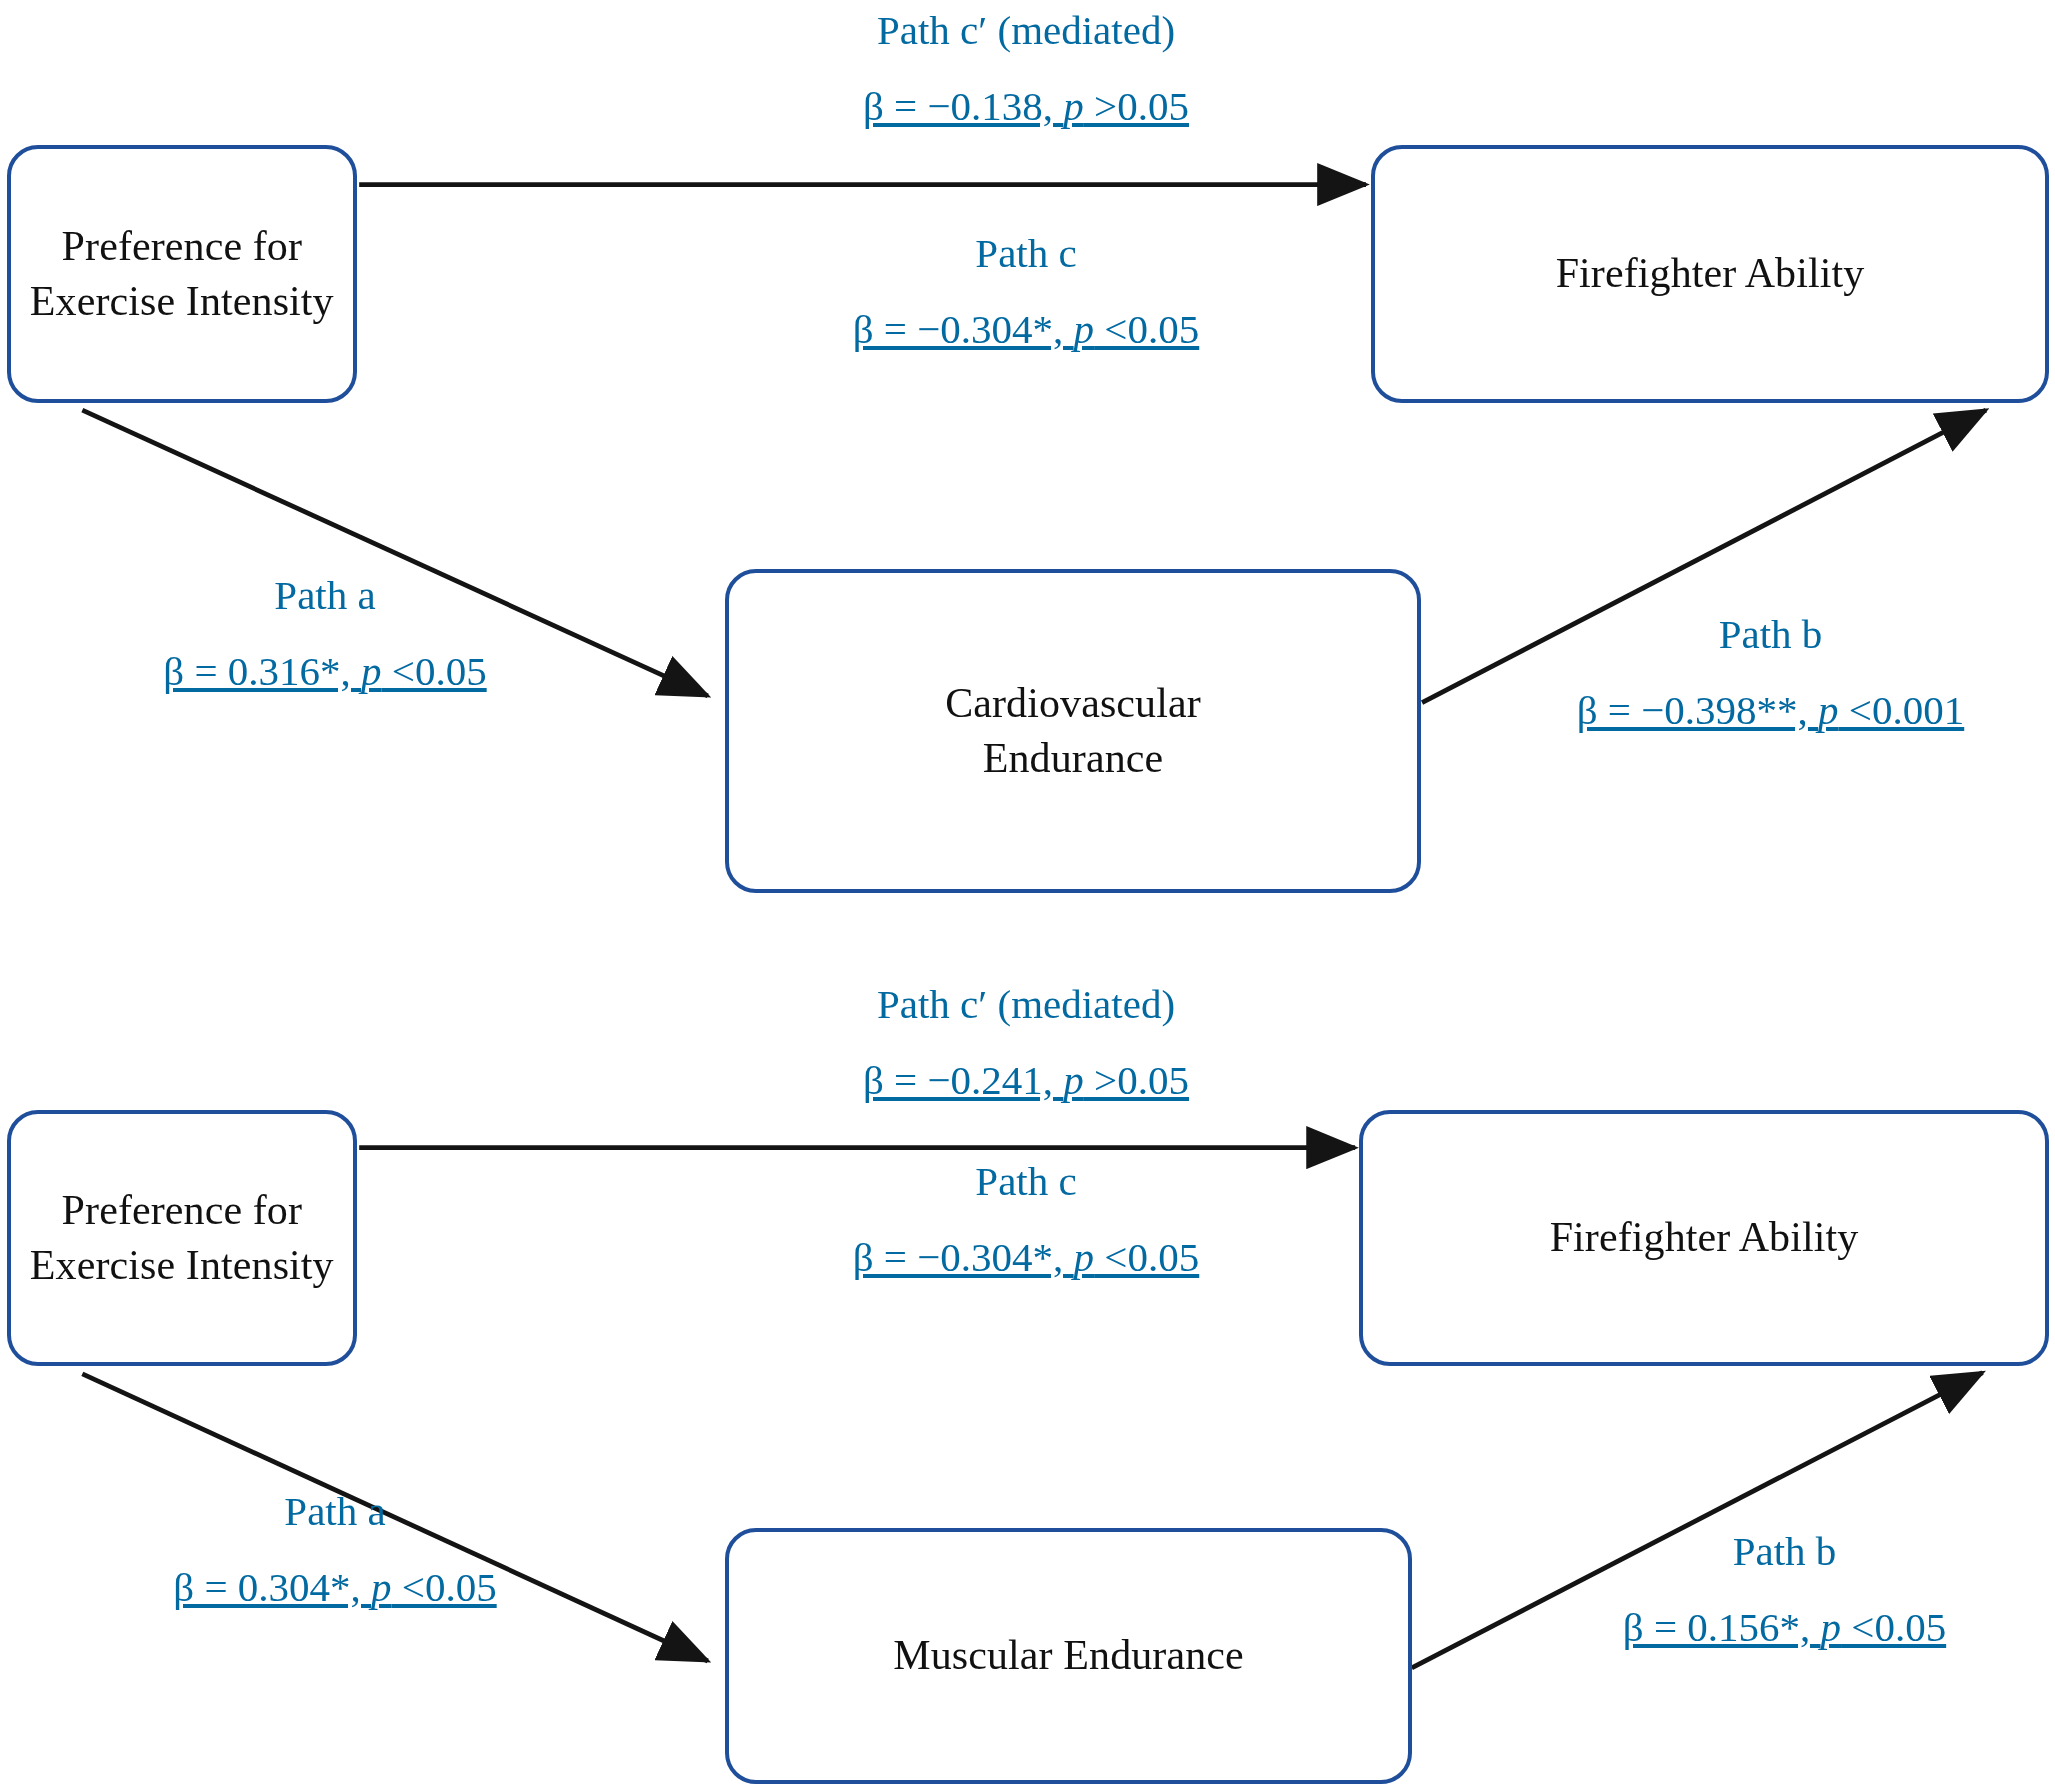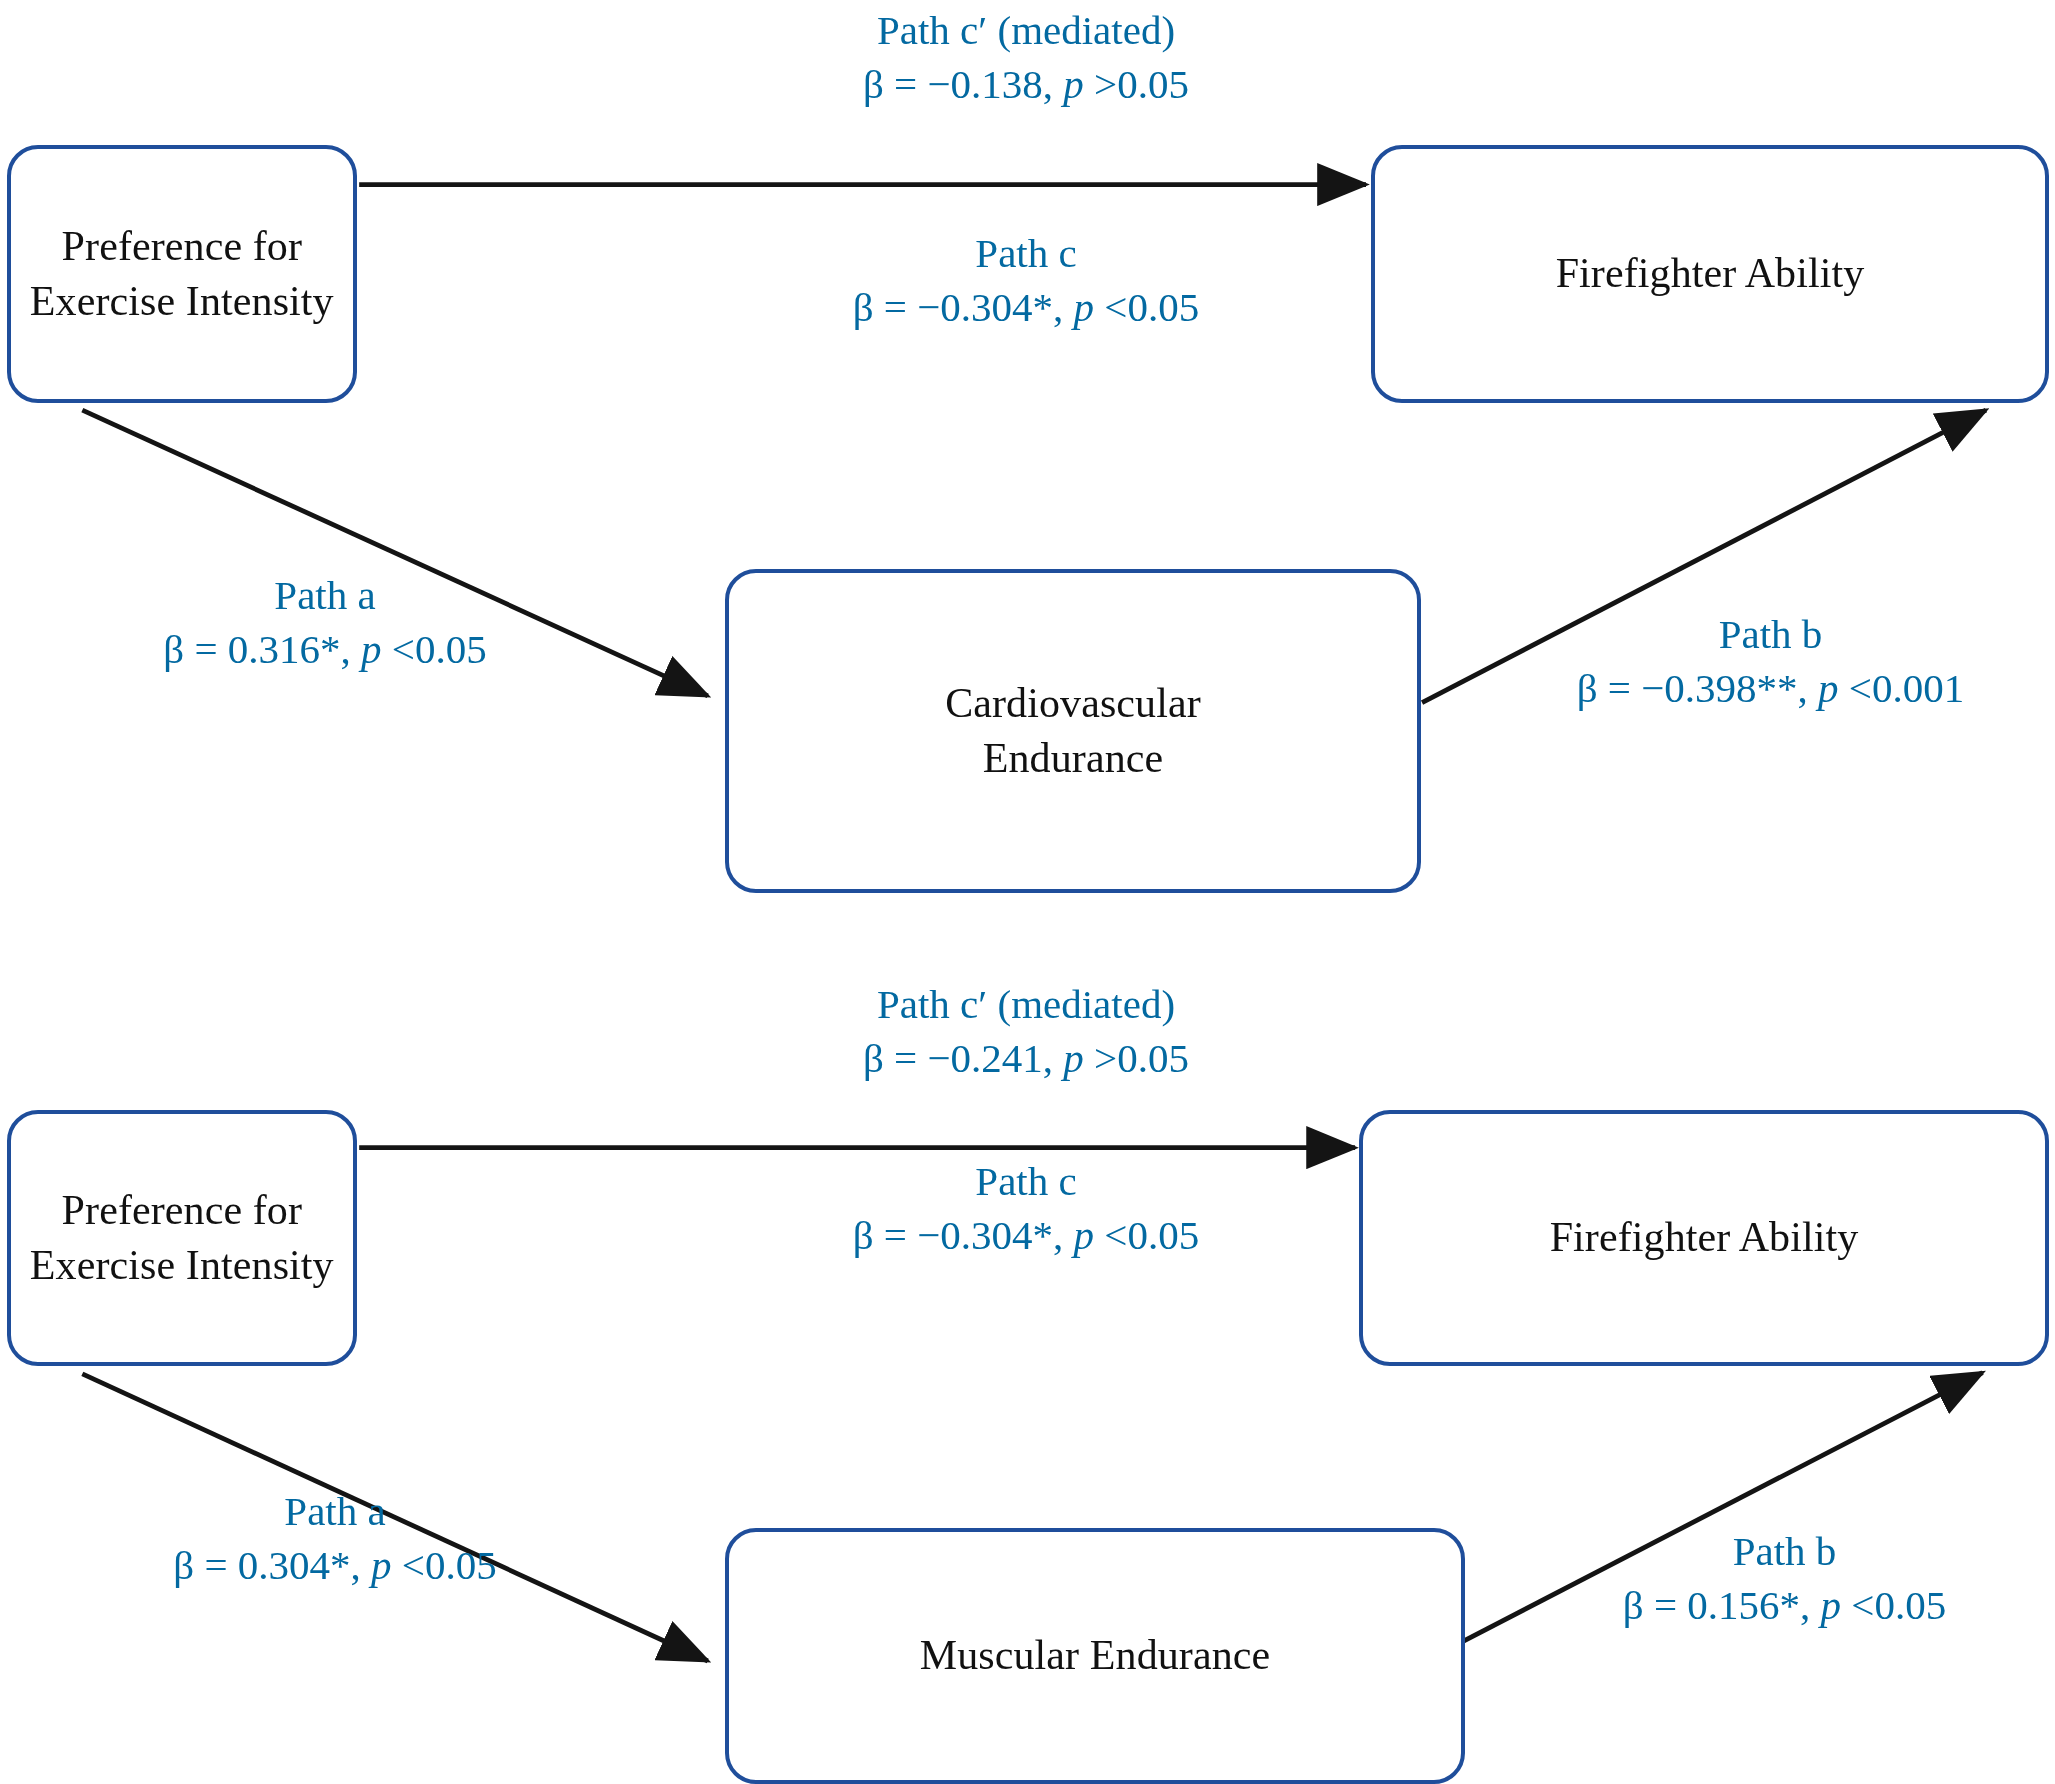--- a/index.html
+++ b/index.html
@@ -49,21 +49,22 @@
     color: #0369a1;
     font-size: 41px;
     line-height: 1.30;
     white-space: nowrap;
   }
   .path-label .ttl {
     display: block;
   }
   .path-label .val {
     display: block;
-    margin-top: 1px;
+    margin-top: 23px;
+    text-decoration: underline;
   }
   .ital {
     font-style: italic;
   }
 </style>
 </head>
 <body>
 
 <div id="canvas">
 
@@ -129,21 +130,21 @@
     <div class="node-label">
       <span>Preference for</span><br>
       <span>Exercise Intensity</span>
     </div>
   </div>
 
   <div class="node-box" style="left:1359px; top:1110px; width:690px; height:256px;">
     <div class="node-label">Firefighter Ability</div>
   </div>
 
-  <div class="node-box" style="left:725px; top:1528px; width:740px; height:256px;">
+  <div class="node-box" style="left:725px; top:1528px; width:687px; height:256px;">
     <div class="node-label">Muscular Endurance</div>
   </div>
 
   <div class="path-label" style="left:732px; top:978px; width:588px;">
     <span class="ttl">Path c′ (mediated)</span>
     <span class="val"><span>β = −0.241, </span><span class="ital">p</span><span> &gt;0.05</span></span>
   </div>
 
   <div class="path-label" style="left:732px; top:1155px; width:588px;">
     <span class="ttl">Path c</span>

